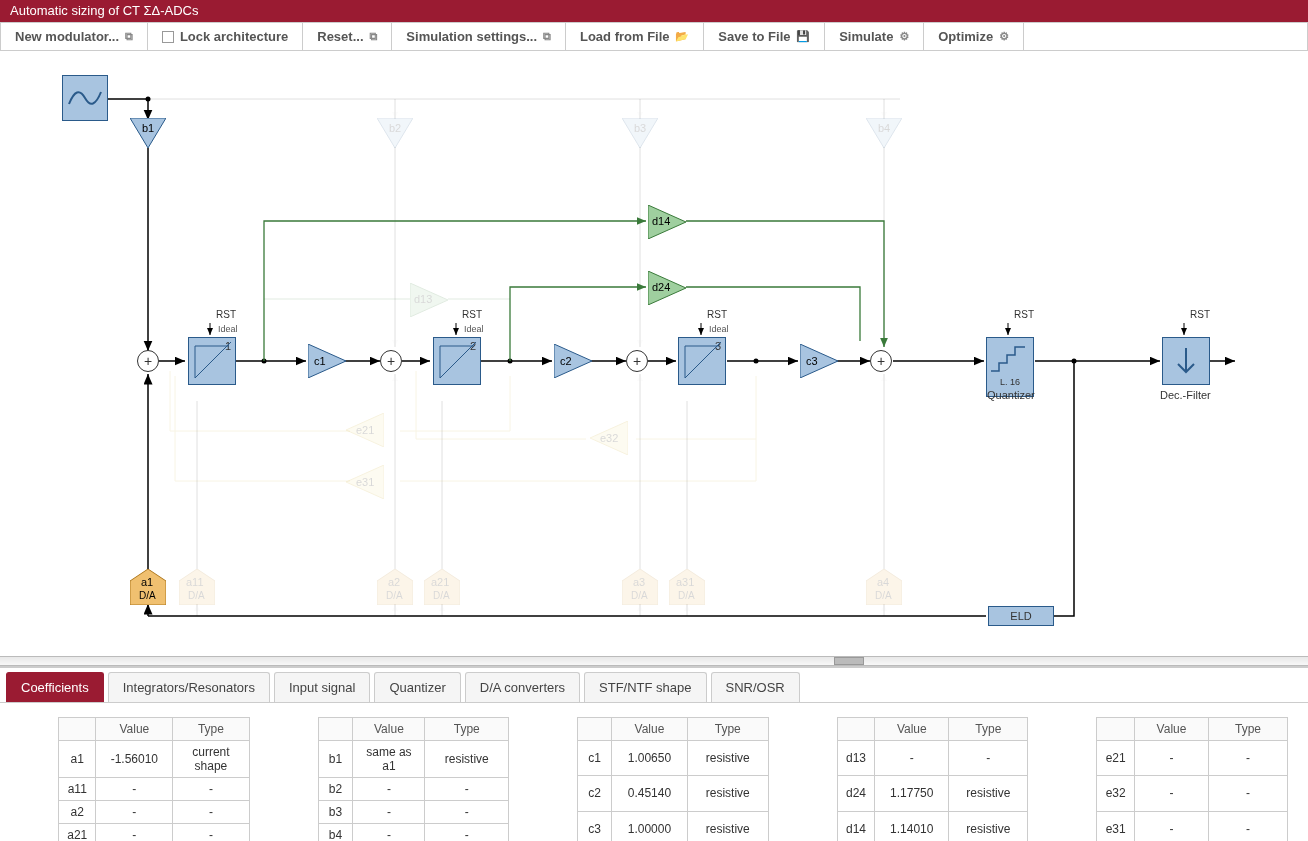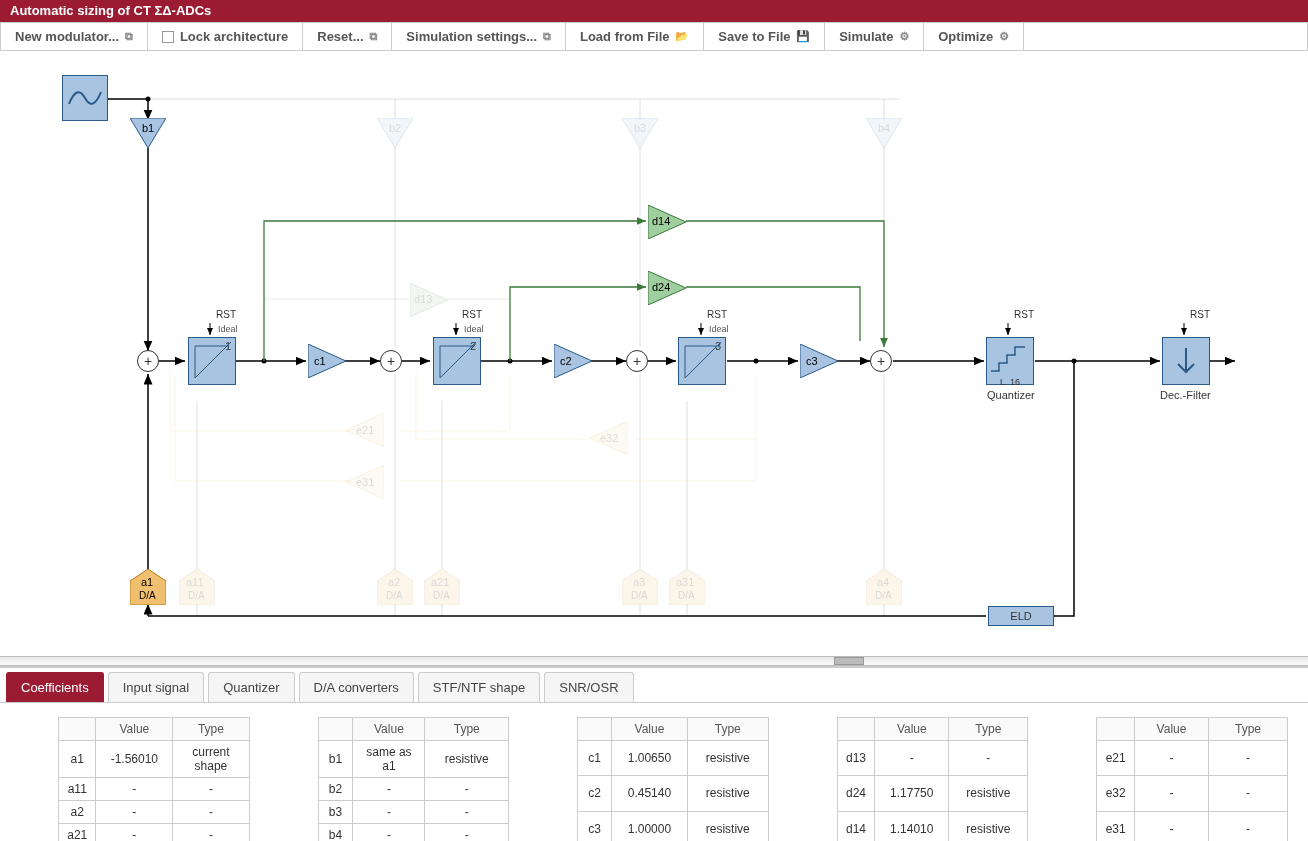--- a/index.html
+++ b/index.html
@@ -1,19 +1,19 @@
 <!DOCTYPE html>
 <html><head>
 <meta charset="utf-8">
 <style>
 * { box-sizing: border-box; margin:0; padding:0; }
 body { font-family: Arial, Helvetica, sans-serif; font-size:12px; color:#333; background:#fff; width:1308px; height:841px; overflow:hidden; position:relative; }
 
 
-.titlebar { background:#9a1b32; color:#fff; font-weight:bold; font-size:13px; padding:4px 10px; height:22px; line-height:14px; }
+.titlebar { background:#9a1b32; color:#fff; font-weight:normal; font-size:13px; padding:4px 10px; height:22px; line-height:14px; }
 
 
 .toolbar { border:1px solid #ccc; background:#fff; display:flex; }
 .toolbar .btn { border-right:1px solid #ccc; padding:6px 14px; font-size:13px; color:#555; cursor:pointer; display:flex; align-items:center; gap:6px; background:#fff;font-weight:bold;}
 .toolbar .chk { width:12px; height:12px; border:1px solid #999; display:inline-block; }
 .glyph{ font-size:11px; color:#888;}
 
 
 .canvas { position:relative; width:100%; flex:1; background:#fff; }
 
@@ -287,21 +287,21 @@
 <svg class="tri" style="left:588px; top:370px; opacity:.15" width="40" height="34">
       <polygon points="40,0 40,34 2,17" fill="#f5e6a8" stroke="#caa92a"></polygon>
       <text x="12" y="21" font-size="11">e32</text>
     </svg>
 <svg class="tri" style="left:344px; top:414px; opacity:.15" width="40" height="34">
       <polygon points="40,0 40,34 2,17" fill="#f5e6a8" stroke="#caa92a"></polygon>
       <text x="12" y="21" font-size="11">e31</text>
     </svg>
 
 <div class="rstlabel" style="left:998px; top:258px">RST</div>
-<div class="block" style="left:986px; top:286px; width:48px; height:48px;">
+<div class="block" style="left:986px; top:286px; width:48px; height:60px;">
   <svg width="46" height="36" style="margin-top:1px">
         <polyline points="4,32 12,32 12,24 20,24 20,16 28,16 28,8 38,8" fill="none" stroke="#2a5a8a" stroke-width="1.5"></polyline>
       </svg>
   <div style="font-size:9px;">L. 16</div>
 </div>
 <div class="label" style="left:987px; top:338px">Quantizer</div>
 
 <div class="rstlabel" style="left:1174px; top:258px">RST</div>
 <div class="block" style="left:1162px; top:286px; width:48px; height:48px;">
   <svg width="46" height="46">
@@ -351,20 +351,21 @@
 
 </div>
 
 <div class="scroll-split" style="top:656px">
   <div class="handle" style="left:834px; top:0;"></div>
 </div>
 
 <div class="bottom" style="top:666px; height:157px;">
   <div class="tabs">
     <div class="tab active">Coefficients</div>
+    <div class="tab">Integrators/Resonators</div>
     <div class="tab">Input signal</div>
     <div class="tab">Quantizer</div>
     <div class="tab">D/A converters</div>
     <div class="tab">STF/NTF shape</div>
     <div class="tab">SNR/OSR</div>
   </div>
 
   <div class="tables">
     <table>
         <thead>

